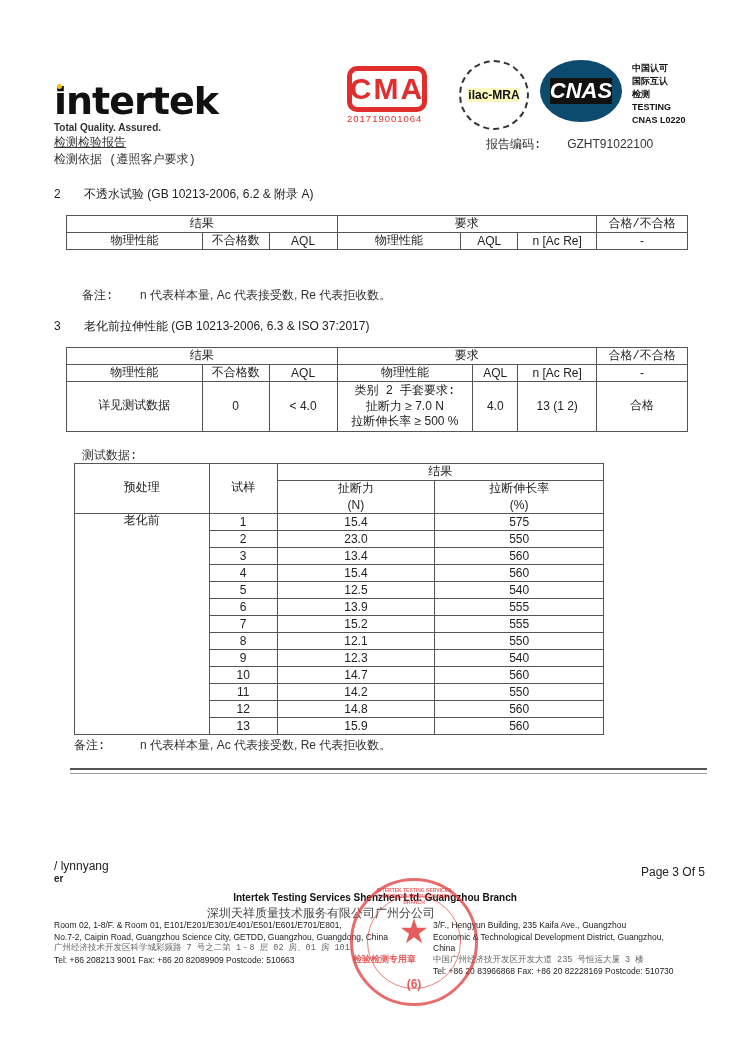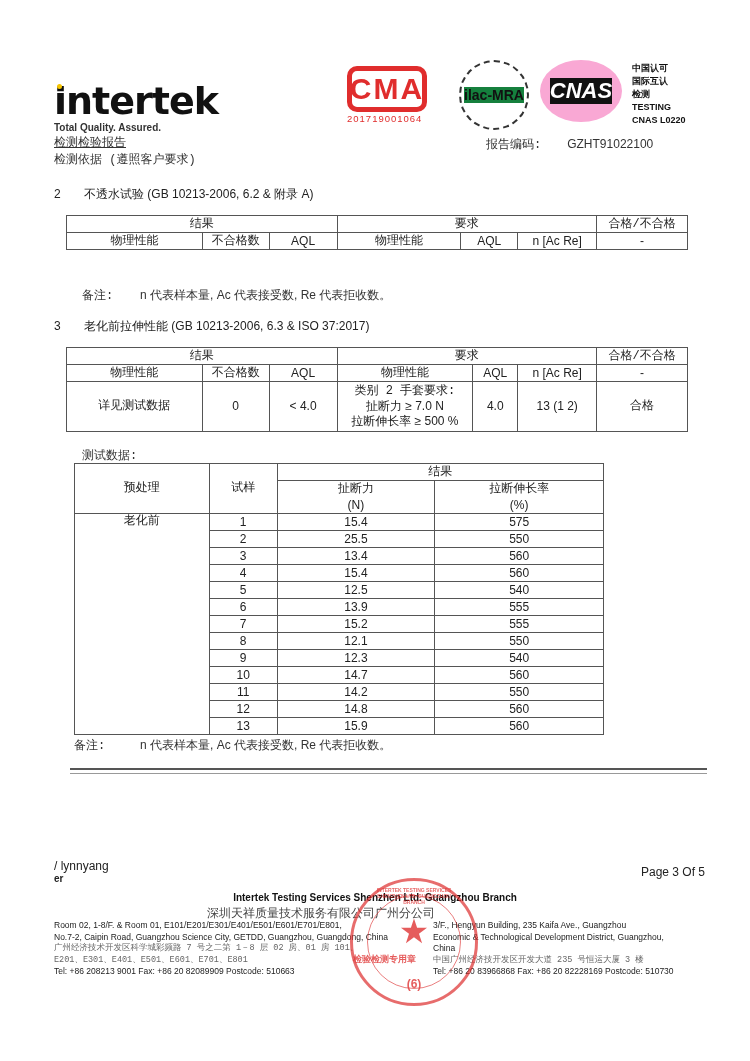--- a/index.html
+++ b/index.html
@@ -17,22 +17,22 @@
   .doc-title { left: 54px; top: 134px; font-size: 12px; text-decoration: underline; color: #333; }
   .doc-basis { left: 54px; top: 151px; font-size: 12px; color: #333; }
 
   
   #cma { left: 347px; top: 66px; width: 86px; }
   #cma .box { width: 80px; height: 46px; border: 5px solid #e02d2d; border-radius: 10px; box-sizing: border-box;
               display: flex; align-items: center; justify-content: center; color: #e02d2d; font-weight: bold; font-size: 30px; letter-spacing: 2px; }
   #cma .num { color: #e02d2d; font-size: 9.5px; letter-spacing: 1px; margin-top: 1px; }
   #ilac { left: 459px; top: 60px; width: 70px; height: 70px; border-radius: 50%; border: 2px dashed #333; box-sizing: border-box;
           display: flex; align-items: center; justify-content: center; }
-  #ilac span { font-size: 14px; font-weight: bold; color: #111; background: #15803d; }
-  #cnas { left: 540px; top: 60px; width: 82px; height: 62px; border-radius: 50%; background: #f9a8d4; display: flex; align-items: center; justify-content: center; }
+  #ilac span { font-size: 12px; font-weight: bold; color: #111; background: #fef9c3; }
+  #cnas { left: 540px; top: 60px; width: 82px; height: 62px; border-radius: 50%; background: #0c4a6e; display: flex; align-items: center; justify-content: center; }
   #cnas span { color: #fff; font-style: italic; font-weight: bold; font-size: 22px; background: #111; }
   #cnas-text { left: 632px; top: 62px; font-size: 9px; font-weight: bold; line-height: 13px; color: #111; }
 
   .report-code { left: 486px; top: 136px; font-size: 12px; color: #333; }
   .report-code .v { margin-left: 26px; }
 
   .sec-title { font-size: 12px; color: #222; }
   .sec-title .n { display: inline-block; width: 30px; }
 
   table.rt { border-collapse: collapse; position: absolute; font-size: 12px; color: #222; }
@@ -194,21 +194,21 @@
   </tbody>
     <tbody id="tdata-body">
       <tr>
         <td rowspan="13" class="serif" style="vertical-align: top;">老化前</td>
         <td>1</td>
         <td>15.4</td>
         <td>575</td>
       </tr>
       <tr>
         <td>2</td>
-        <td>25.5</td>
+        <td>23.0</td>
         <td>550</td>
       </tr>
       <tr>
         <td>3</td>
         <td>13.4</td>
         <td>560</td>
       </tr>
       <tr>
         <td>4</td>
         <td>15.4</td>
@@ -273,21 +273,20 @@
   <div class="b">er</div>
 </div>
 <div class="abs page-no">Page 3 Of 5</div>
 <div class="abs company">Intertek Testing Services Shenzhen Ltd. Guangzhou Branch</div>
 <div class="abs company-cn serif">深圳天祥质量技术服务有限公司广州分公司</div>
 
 <div class="abs addr" id="addr-left" style="left:54px; top:920px;">
     <div>Room 02, 1-8/F. &amp; Room 01, E101/E201/E301/E401/E501/E601/E701/E801,</div>
     <div>No.7-2, Caipin Road, Guangzhou Science City, GETDD, Guangzhou, Guangdong, China</div>
     <div class="cn serif">广州经济技术开发区科学城彩频路 7 号之二第 1－8 层 02 房、01 房 101、</div>
-    <div class="cn serif">E201、E301、E401、E501、E601、E701、E801</div>
     <div>Tel: +86 208213 9001 Fax: +86 20 82089909 Postcode: 510663</div>
   </div>
 <div class="abs addr" id="addr-right" style="left:433px; top:920px;">
     <div>3/F., Hengyun Building, 235 Kaifa Ave., Guangzhou</div>
     <div>Economic &amp; Technological Development District, Guangzhou,</div>
     <div>China</div>
     <div class="cn serif">中国广州经济技开发区开发大道 235 号恒运大厦 3 楼</div>
     <div>Tel: +86 20 83966868 Fax: +86 20 82228169 Postcode: 510730</div>
   </div>
 

